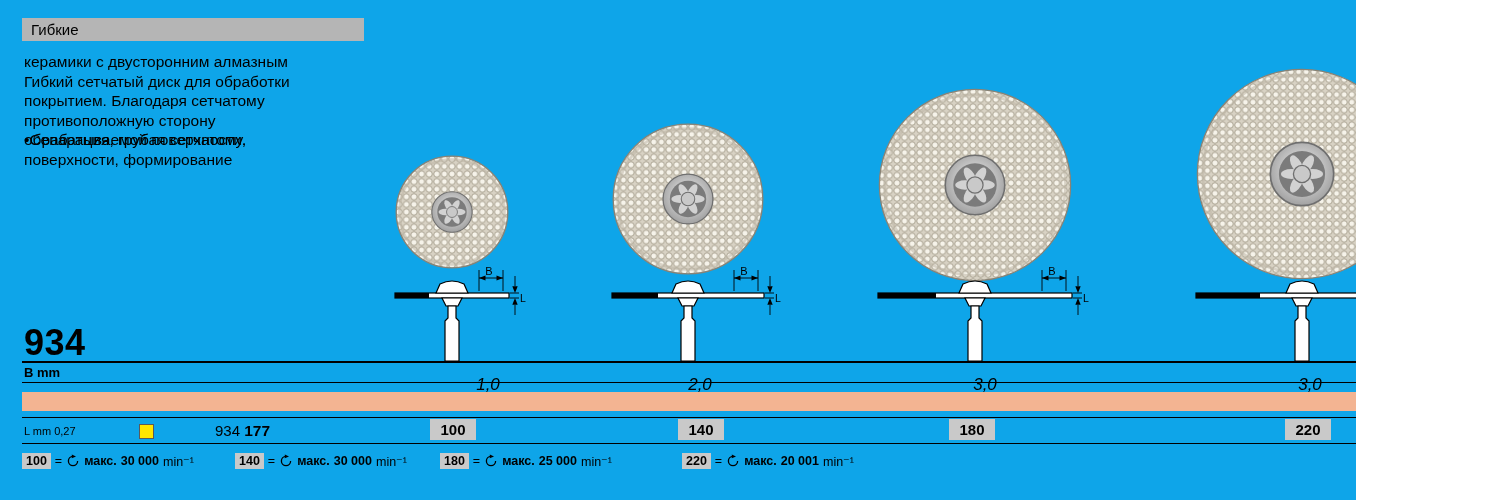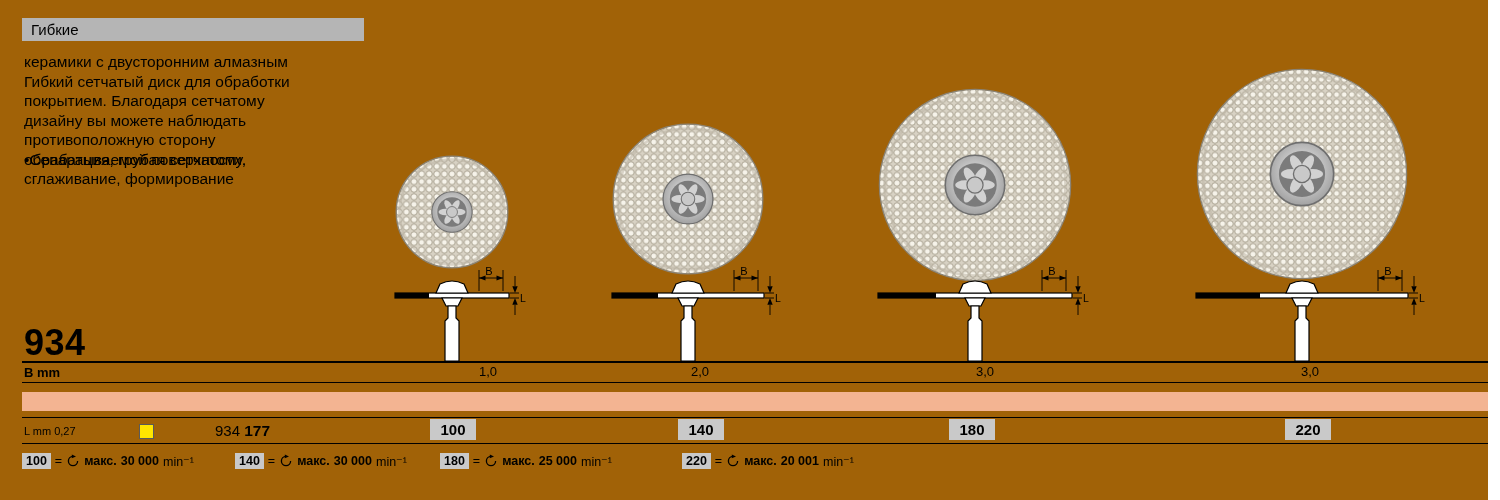--- a/index.html
+++ b/index.html
@@ -1,35 +1,35 @@
 <!DOCTYPE html>
 <html><head>
 <meta charset="utf-8">
 <style>
   html,body{margin:0;padding:0;background:#fff;}
   body{font-family:"Liberation Sans","DejaVu Sans",sans-serif;color:#000;}
-  .page{position:relative;width:1488px;height:500px;background:#a16207;overflow:hidden;}
+  .page{position:relative;width:1356px;height:500px;background:#0ea5e9;overflow:hidden;}
   .abs{position:absolute;}
 
   .title-bar{left:22px;top:18px;width:333px;height:23px;background:#b5b5b5;
              font-size:15px;line-height:23px;padding-left:9px;}
   .desc{left:24px;top:52px;width:370px;font-size:15.5px;line-height:19.5px;}
   .desc .overlap{position:relative;height:19.5px;}
   .desc .overlap span{position:absolute;left:0;top:0;white-space:nowrap;}
 
   .pnum{left:24px;top:322px;font-size:36px;font-weight:700;letter-spacing:0.5px;}
 
   .rule{left:22px;width:1470px;background:#000;}
   .rule-a{top:361px;height:2px;}
   .rule-b{top:382px;height:1px;}
   .rule-c{top:417px;height:1px;}
   .rule-d{top:443px;height:1px;}
 
   .brow-label{left:24px;top:365px;font-size:13px;font-weight:bold;}
-  .bval{top:364px;width:60px;text-align:center;font-size:13px;}
+  .bval{top:375px;width:60px;text-align:center;font-size:17px;font-style:italic;}
 
   .band{left:22px;top:392px;width:1470px;height:19px;background:#f3b492;}
 
   .lrow-label{left:24px;top:421px;font-size:11px;line-height:21px;}
   .swatch{left:139px;top:424px;width:13px;height:13px;background:#ffe600;border:1px solid #5a5a5a;}
   .ref{left:215px;top:420px;font-size:15px;line-height:22px;}
   .ref b{font-size:15.5px;}
   .sizebox{top:419px;width:46px;height:21px;background:#c9c9c9;font-weight:700;
            font-size:15px;text-align:center;line-height:21px;}
 
@@ -69,27 +69,26 @@
       </symbol>
     </defs>
   </svg>
 
   <div class="abs title-bar">Гибкие</div>
 
   <div class="abs desc">
     <div>керамики с двусторонним алмазным</div>
     <div>Гибкий сетчатый диск для обработки</div>
     <div>покрытием. Благодаря сетчатому</div>
-    <div>дизайну вы можете наблюдать</div>
     <div>противоположную сторону</div>
     <div class="overlap">
       <span>обрабатываемой поверхности.</span>
       <span>•Сепарация, грубая сетчатому,</span>
     </div>
-    <div>сглаживание, формирование</div>
+    <div>поверхности, формирование</div>
   </div>
 
   <svg class="abs" style="left:395px;top:155px" width="114" height="114">
     <circle cx="57" cy="57" r="55.8" fill="url(#meshPat)" stroke="#8a8375" stroke-width="1.3"></circle>
     <circle cx="57" cy="57" r="52.5" fill="none" stroke="#b9b2a2" stroke-width="2.5" opacity="0.5"></circle>
     <use href="#hub-sym" xlink:href="#hub-sym" x="36" y="36" width="42" height="42"></use>
   </svg>
   <svg class="abs" style="left:612px;top:123px" width="152" height="152">
     <circle cx="76" cy="76" r="74.8" fill="url(#meshPat)" stroke="#8a8375" stroke-width="1.3"></circle>
     <circle cx="76" cy="76" r="70.5" fill="none" stroke="#b9b2a2" stroke-width="2.5" opacity="0.5"></circle>

